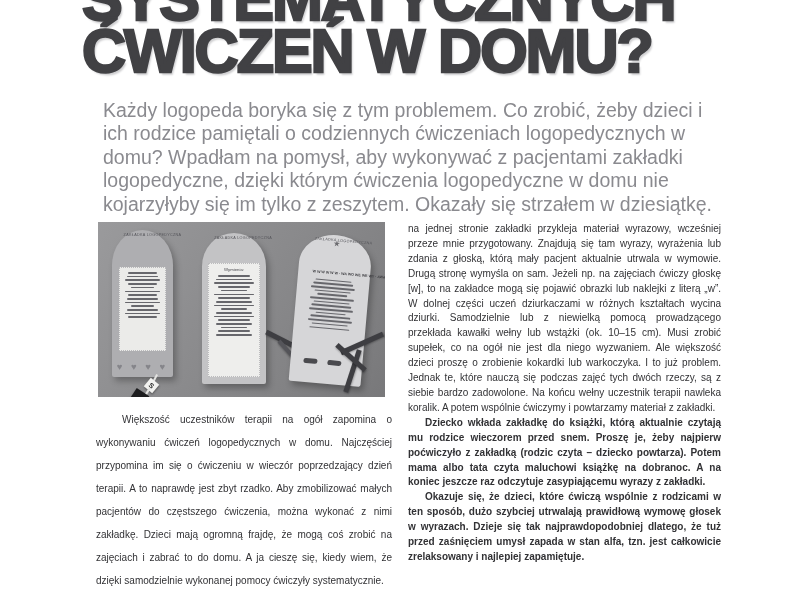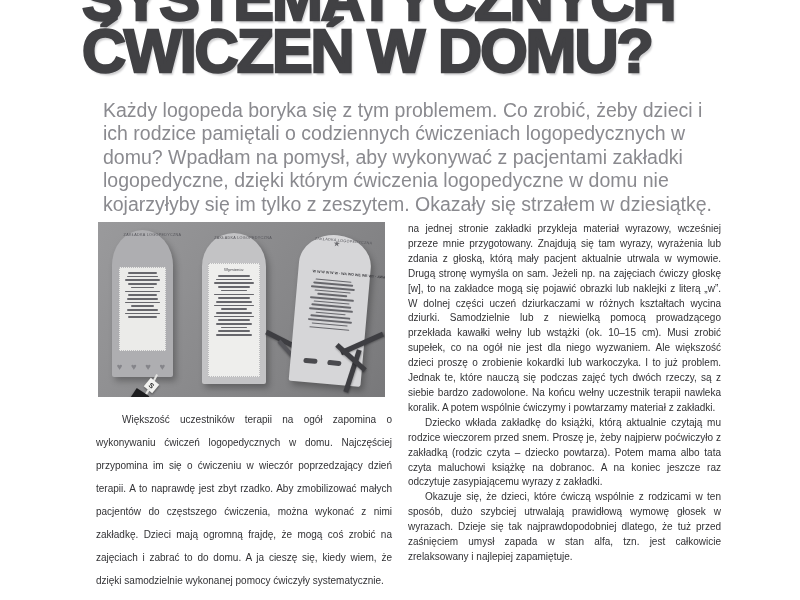--- a/index.html
+++ b/index.html
@@ -27,21 +27,21 @@
     font-size:19.5px;line-height:23.4px;color:#8a8a8f;font-weight:400;
   }
 
   
   .cols{position:absolute;left:96px;top:222px;width:625px;display:flex;gap:16px;}
   .col-left{width:296px;flex:none;}
   .col-right{width:313px;flex:none;}
 
   .body-p{margin:0;font-size:10px;line-height:14.9px;text-align:justify;color:#323235;}
   .col-left .body-p{margin-top:11px;line-height:23px;text-indent:26px;}
-  .col-right .body-p + .body-p{text-indent:17px;}
+  .col-right .body-p + .body-p{text-indent:17px;font-weight:bold;}
 
   .materials-h{
     margin:8px 0 4px 0;font-size:13.2px;font-weight:bold;color:#1f1f22;
     letter-spacing:.1px;
   }
 
   
   .photo{
     position:relative;width:287px;height:175px;margin:0 0 0 2px;
     background:linear-gradient(125deg,#9a9a9c 0%,#8d8d8f 40%,#828284 75%,#78787a 100%);

